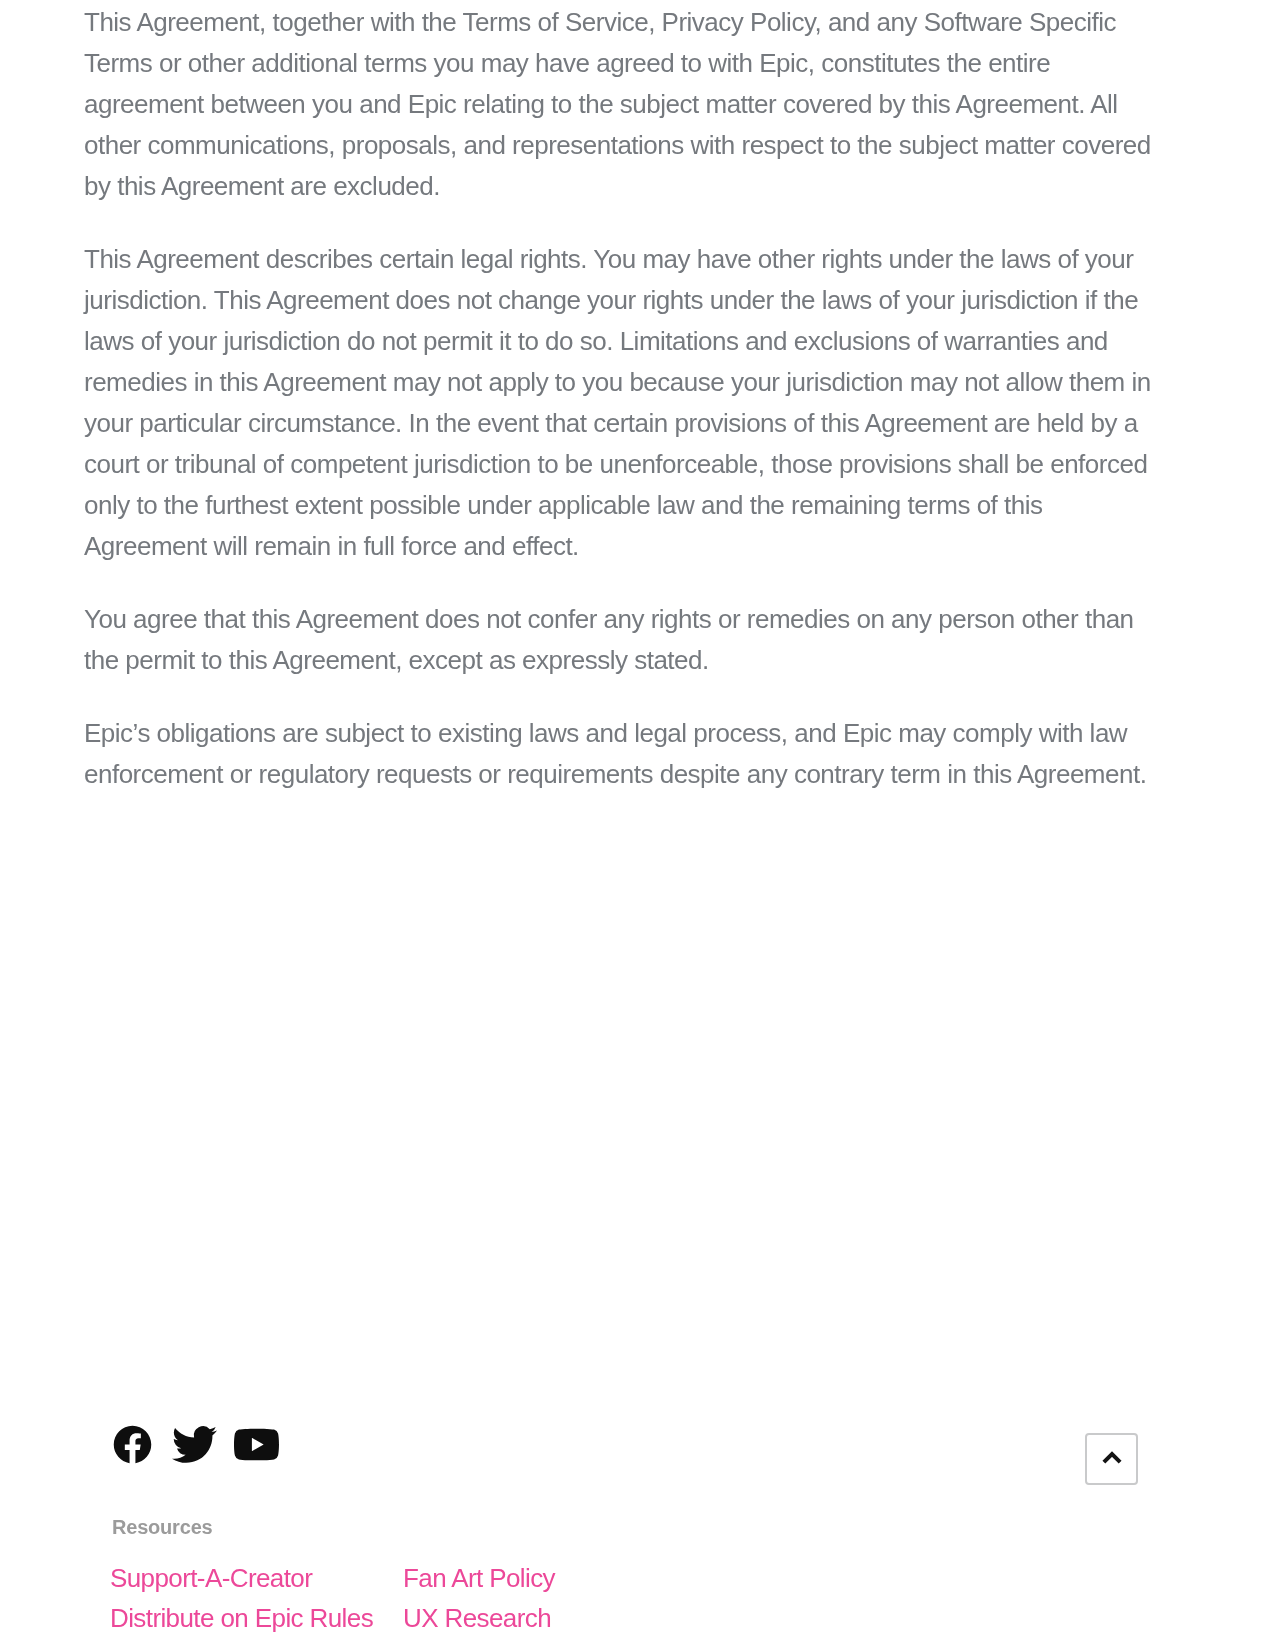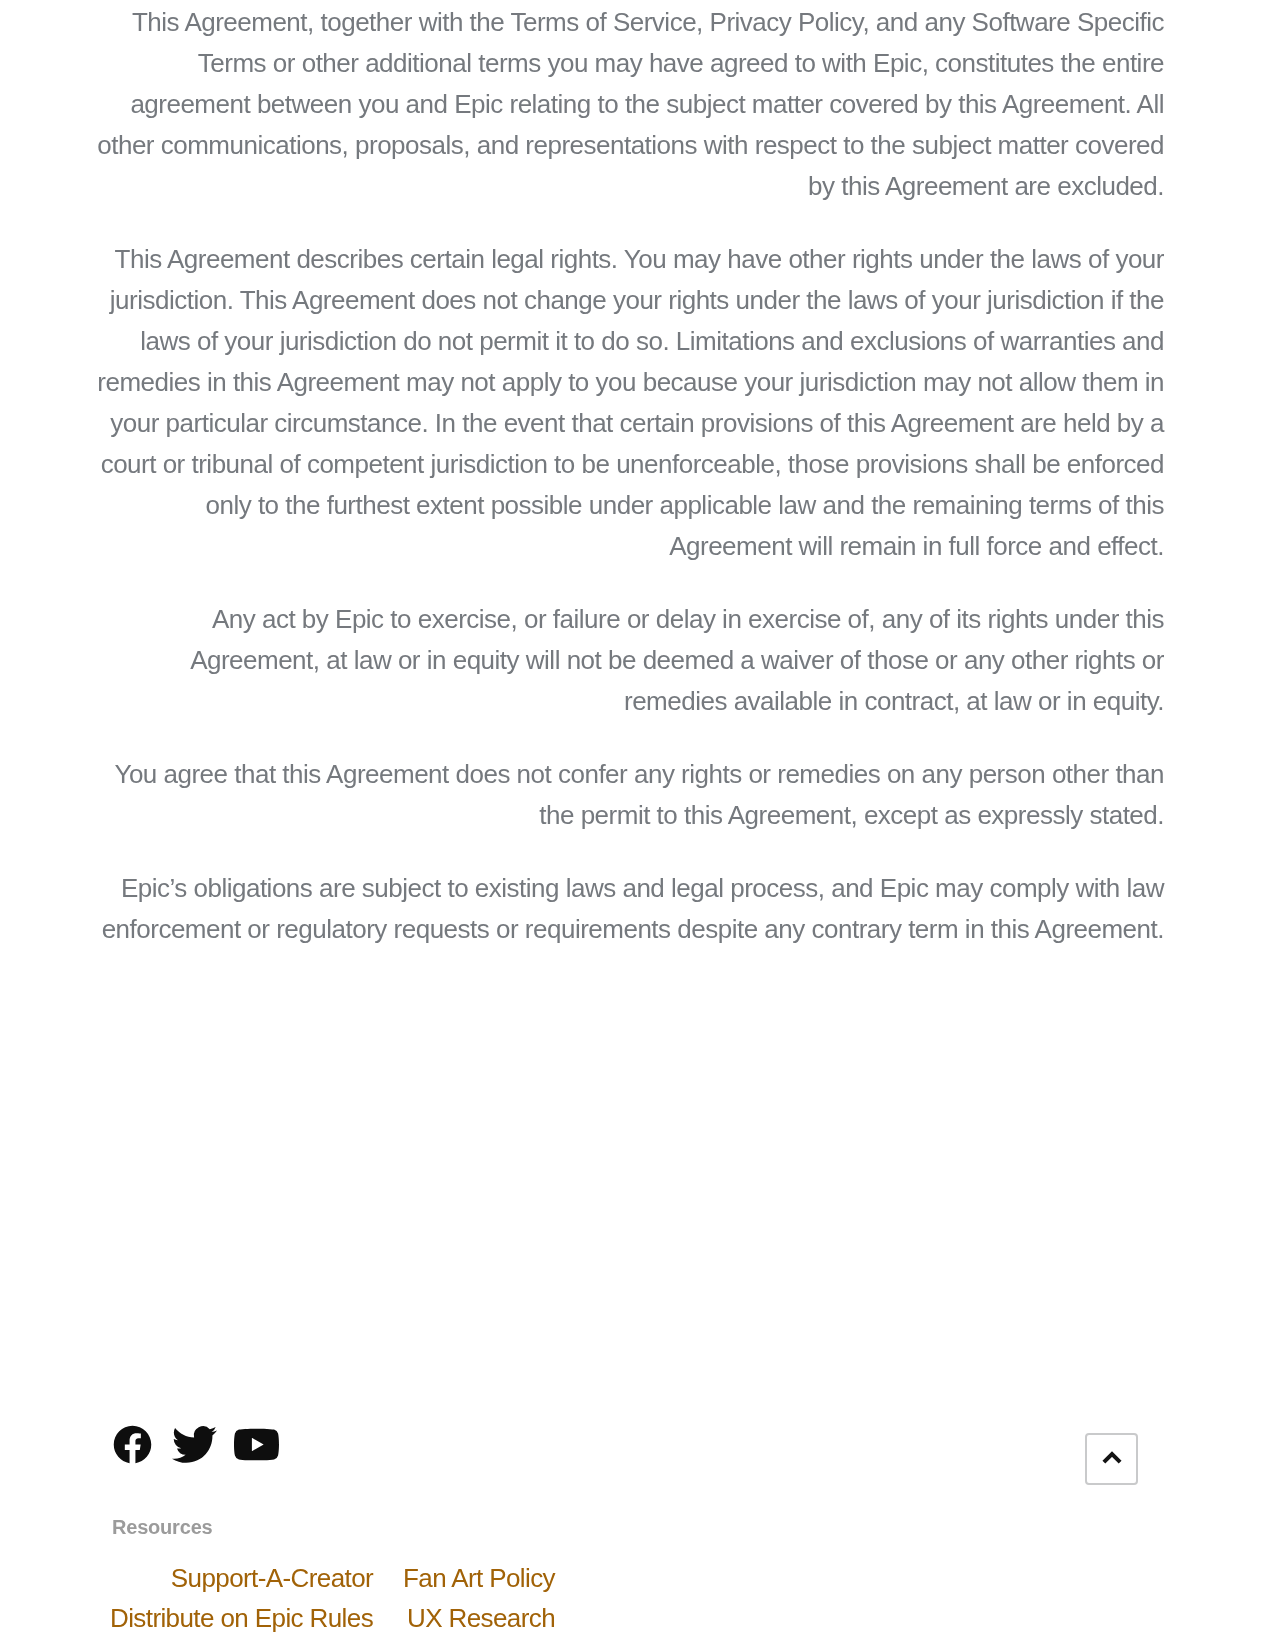--- a/index.html
+++ b/index.html
@@ -4,21 +4,20 @@
 <style>
   * { margin: 0; padding: 0; box-sizing: border-box; }
   html, body { background: #ffffff; }
   .page {
     position: relative;
     width: 1275px;
     height: 1650px;
     background: #ffffff;
     overflow: hidden;
     font-family: "Liberation Sans", "DejaVu Sans", sans-serif;
-    text-align: right;
   }
   
   .article {
     position: absolute;
     left: 84px;
     top: 2px;
     width: 1080px;
   }
   .article p {
     font-size: 26px;
@@ -71,35 +70,34 @@
     display: flex;
     flex-direction: column;
   }
   .footer-col.col-1 { left: 110px; }
   .footer-col.col-2 { left: 403px; }
   .footer-col.col-3 { left: 575px; }
   .footer-link {
     font-size: 26px;
     line-height: 40px;
     letter-spacing: -0.6px;
-    color: #a16207;
+    color: #ec4899;
     text-decoration: none;
     white-space: nowrap;
     cursor: pointer;
   }
 </style>
 </head>
 <body>
 
 <div class="page">
 
   <div class="article">
     <p>This Agreement, together with the Terms of Service, Privacy Policy, and any Software Specific Terms or other additional terms you may have agreed to with Epic, constitutes the entire agreement between you and Epic relating to the subject matter covered by this Agreement. All other communications, proposals, and representations with respect to the subject matter covered by this Agreement are excluded.</p>
     <p>This Agreement describes certain legal rights. You may have other rights under the laws of your jurisdiction. This Agreement does not change your rights under the laws of your jurisdiction if the laws of your jurisdiction do not permit it to do so. Limitations and exclusions of warranties and remedies in this Agreement may not apply to you because your jurisdiction may not allow them in your particular circumstance. In the event that certain provisions of this Agreement are held by a court or tribunal of competent jurisdiction to be unenforceable, those provisions shall be enforced only to the furthest extent possible under applicable law and the remaining terms of this Agreement will remain in full force and effect.</p>
-    <p>Any act by Epic to exercise, or failure or delay in exercise of, any of its rights under this Agreement, at law or in equity will not be deemed a waiver of those or any other rights or remedies available in contract, at law or in equity.</p>
     <p>You agree that this Agreement does not confer any rights or remedies on any person other than the permit to this Agreement, except as expressly stated.</p>
     <p>Epic’s obligations are subject to existing laws and legal process, and Epic may comply with law enforcement or regulatory requests or requirements despite any contrary term in this Agreement.</p>
   </div>
 
   <div class="social-row">
     <span class="social-link">
       <svg viewBox="0 0 24 24" aria-hidden="true">
         <path d="M12 2.04c-5.5 0-10 4.49-10 10.02 0 5 3.66 9.15 8.44 9.9v-7H7.9v-2.9h2.54V9.85c0-2.51 1.49-3.89 3.78-3.89 1.09 0 2.23.19 2.23.19v2.46h-1.26c-1.24 0-1.63.77-1.63 1.56v1.88h2.78l-.45 2.9h-2.33v7a10 10 0 0 0 8.44-9.9c0-5.53-4.5-10.02-10-10.02z"></path>
       </svg>
     </span>

